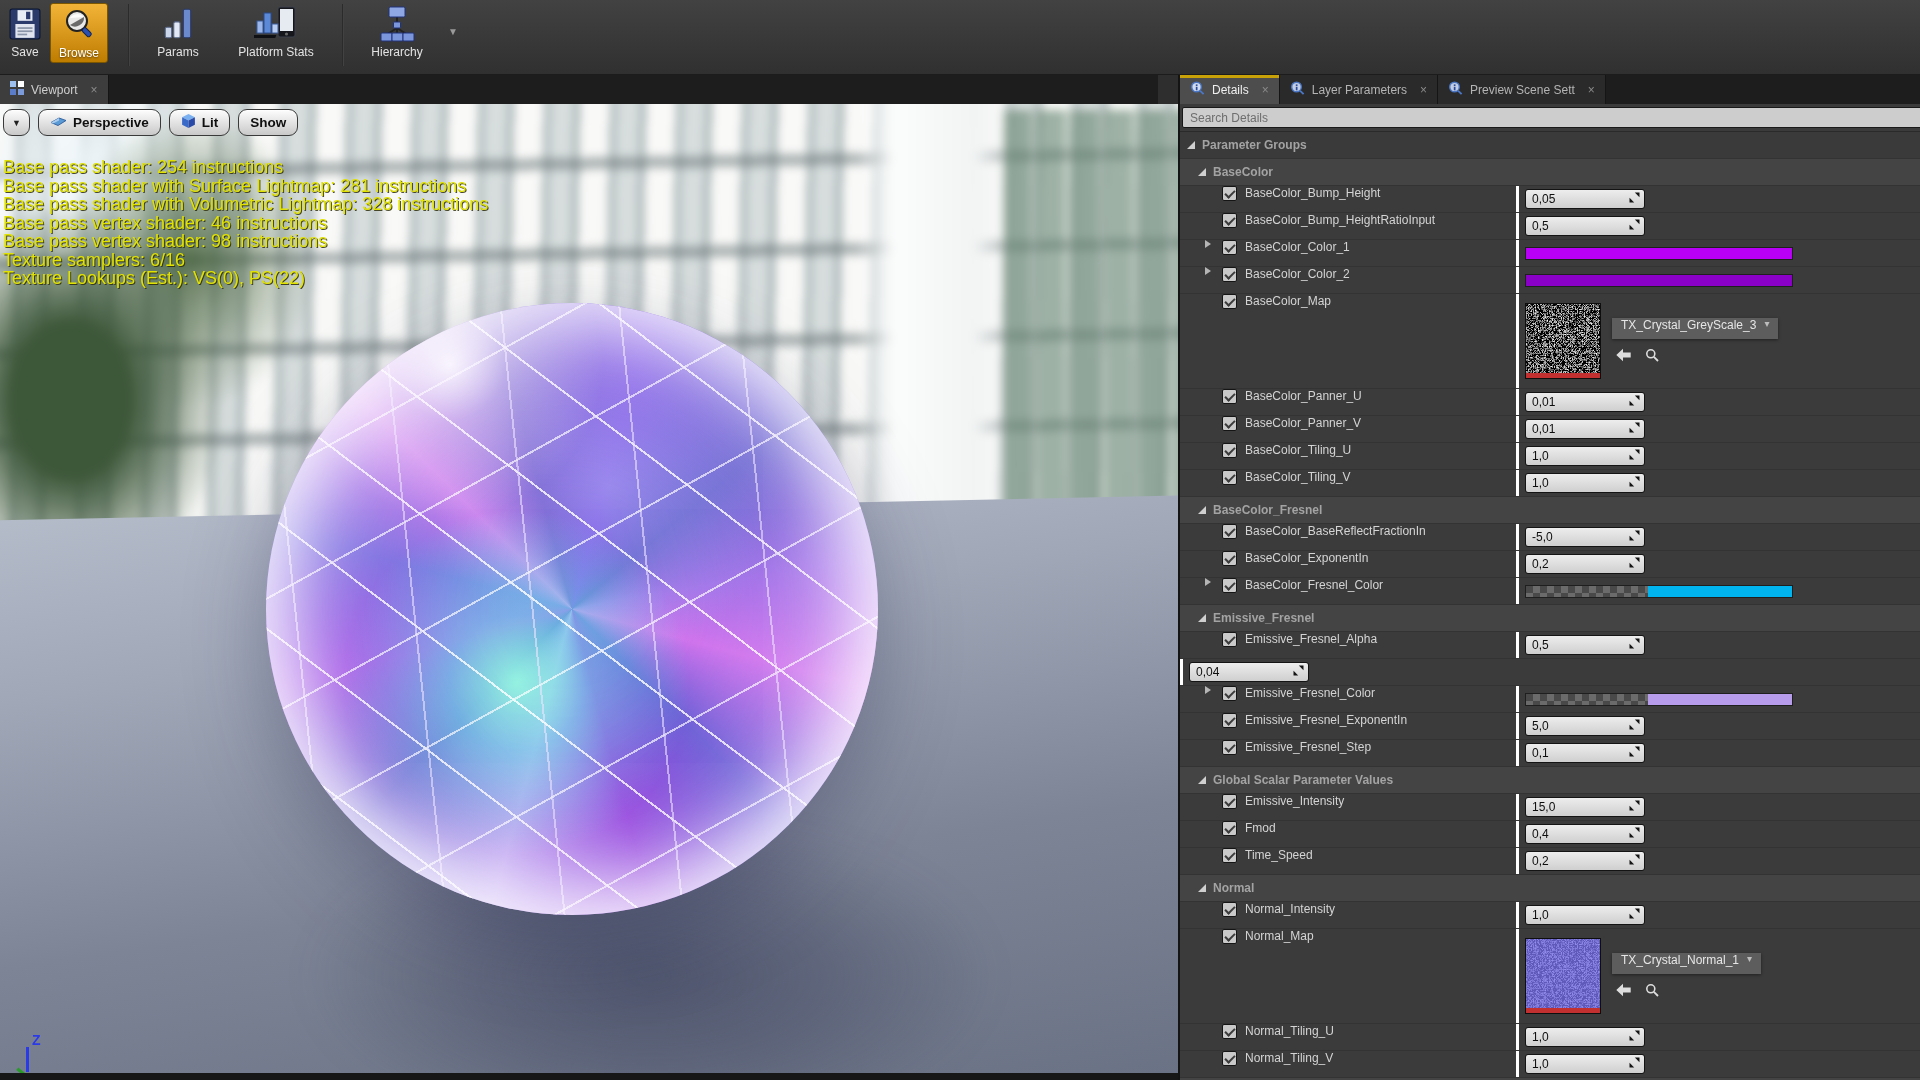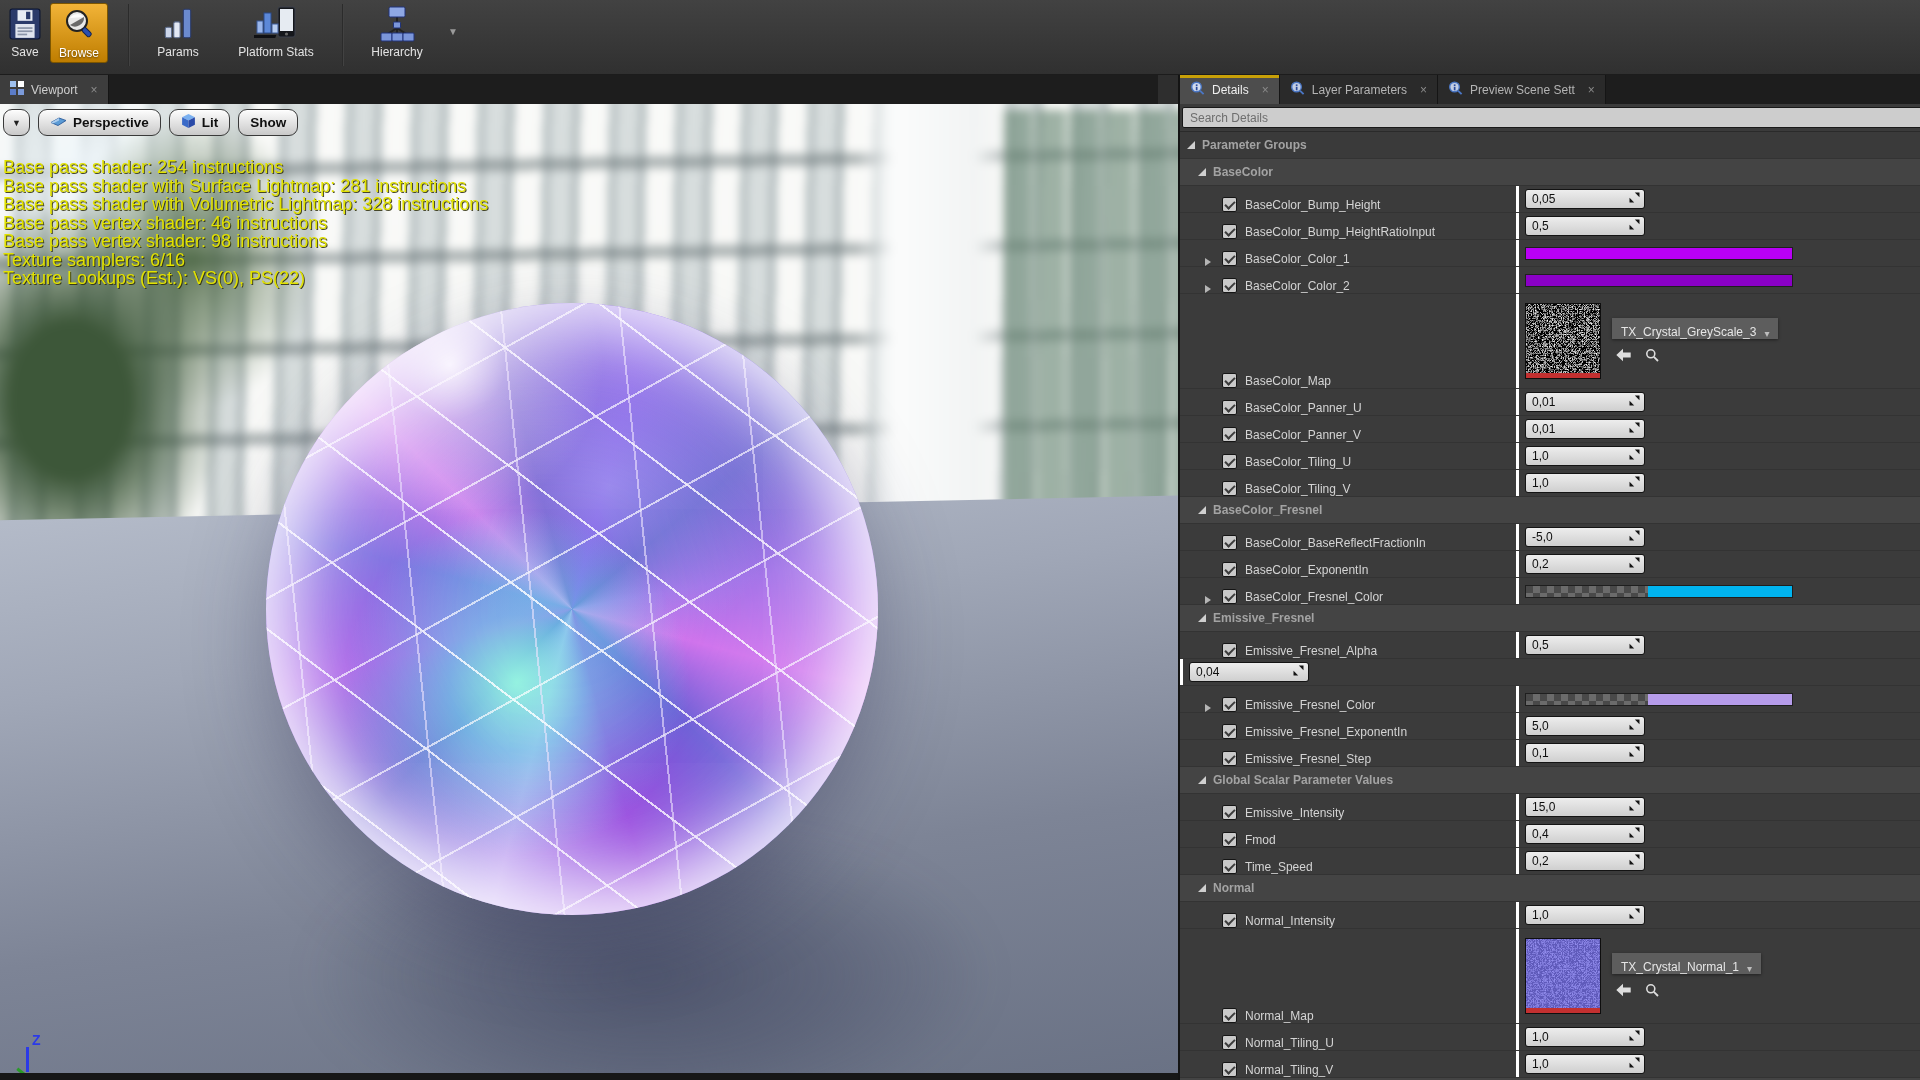--- a/index.html
+++ b/index.html
@@ -91,40 +91,40 @@
   .searchrow input{width:100%;height:21px;background:#cdcdcd;border:1px solid #191919;border-radius:2px;
         font-size:12px;color:#14532d;padding:0 7px;font-family:inherit;}
   .searchrow input::placeholder{color:#6e6e6e;}
   .plist{flex:1;overflow:hidden;position:relative;}
   .row{display:flex;align-items:center;min-height:27px;height:27px;background:#3b3b3b;
        border-bottom:1px solid #333333;font-size:12px;color:#d4d4d4;}
   .row.header{background:#444444;font-weight:bold;color:#a3a3a3;padding-left:18px;}
   .row.header.root{background:#3a3a3a;padding-left:7px;}
   .row.tex{height:95px;}
   .tri{width:8px;height:8px;background:#cfcfcf;clip-path:polygon(100% 0,100% 100%,0 100%);margin-right:7px;flex:none;}
-  .cell-l{width:336px;flex:none;height:100%;display:flex;align-items:flex-end;padding-left:42px;position:relative;}
+  .cell-l{width:336px;flex:none;height:100%;display:flex;align-items:flex-start;padding-left:42px;position:relative;}
   .cell-r{flex:1;height:100%;border-left:3px solid #ffffff;display:flex;align-items:center;
           padding-left:6px;position:relative;}
   .exp{position:absolute;left:25px;width:0;height:0;border-top:4px solid transparent;
        border-bottom:4px solid transparent;border-left:6px solid #b5b5b5;}
   .cb{width:15px;height:15px;background:#c9c9c9;border:1px solid #151515;border-radius:2px;
       margin-right:8px;position:relative;flex:none;}
   .cb.on::after{content:'';position:absolute;left:2px;top:3px;width:8px;height:4px;
       border-left:2px solid #3b3b3b;border-bottom:2px solid #3b3b3b;transform:rotate(-45deg);}
   .vbox{display:flex;align-items:center;justify-content:space-between;width:120px;height:20px;
         background:linear-gradient(#ededed,#cfcfcf);border:1px solid #141414;border-radius:3px;
         padding:0 4px 0 6px;font-size:12px;color:#0e0e0e;}
   .cbar{display:flex;width:268px;height:13px;border:1px solid #1f1f1f;overflow:hidden;}
   .cbar .checker{background:repeating-conic-gradient(#6b6b6b 0% 25%,#494949 0% 50%) 0 0/14px 14px;}
   .cbar .solid{flex:1;}
   .thumb{position:relative;width:76px;height:76px;margin-top:0;border:1px solid #0e0e0e;flex:none;}
   .thumb svg{position:absolute;inset:0;width:100%;height:100%;}
   .redstrip{position:absolute;left:0;right:0;bottom:0;height:5px;background:#c33030;}
   .texmeta{display:flex;flex-direction:column;margin-left:11px;gap:9px;justify-content:flex-start;}
-  .texdrop{display:inline-flex;align-items:flex-end;height:21px;background:#5d5d5d;border-radius:0;
+  .texdrop{display:inline-flex;align-items:flex-start;height:21px;background:#5d5d5d;border-radius:0;
         padding:0 9px;font-size:12px;color:#e6e6e6;width:max-content;box-shadow:0 1px 3px rgba(0,0,0,.45);}
   .texdrop .tcaret{margin-left:8px;color:#bdbdbd;font-size:10px;}
   .texicons{display:flex;gap:13px;align-items:center;margin-left:3px;}
   .dscroll{position:absolute;right:0;top:57px;bottom:0;width:11px;background:#2d2d2d;}
   .dscroll .dthumb{position:absolute;left:1px;right:1px;top:2px;height:86%;background:#5a5a5a;border-radius:4px;}
 </style>
 </head>
 <body>
 
 <div id="root">

